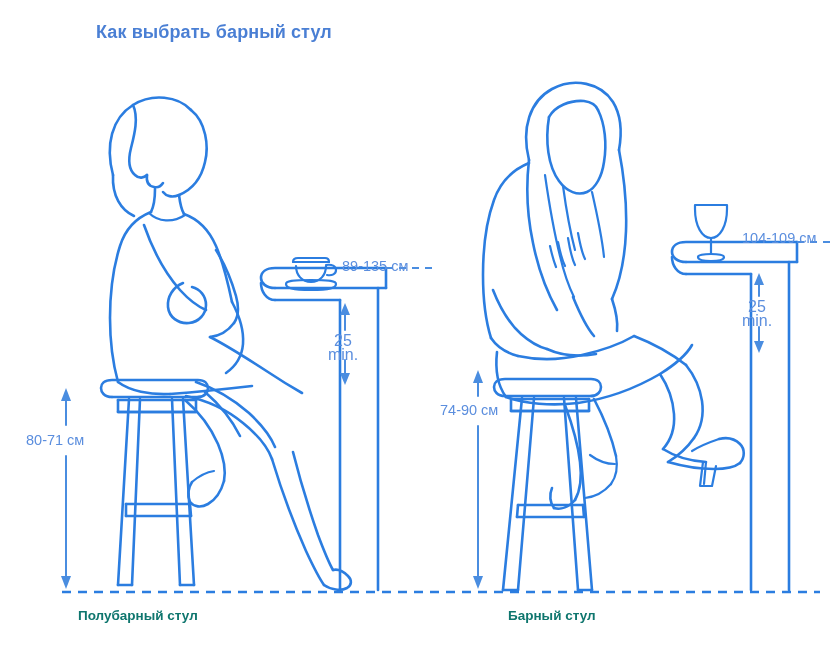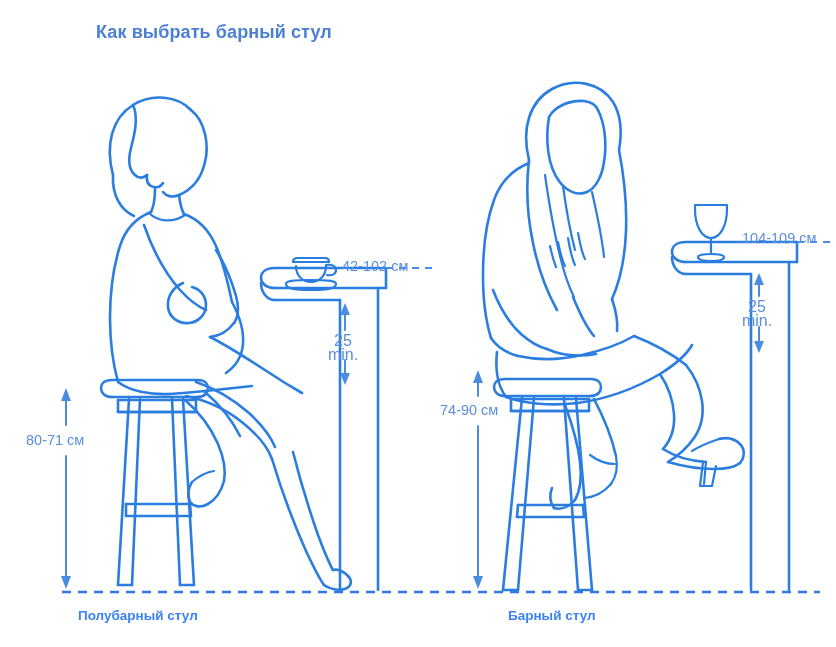--- a/index.html
+++ b/index.html
@@ -27,21 +27,21 @@
     font-size: 18px;
     font-weight: bold;
     color: #4a7fd4;
     letter-spacing: 0.1px;
     white-space: nowrap;
   }
   .caption {
     position: absolute;
     font-size: 13.5px;
     font-weight: bold;
-    color: #3b82f6;
+    color: #0f766e;
     white-space: nowrap;
   }
   #caption-left  { left: 78px;  top: 608px; }
   #caption-right { left: 508px; top: 608px; }
 
   .dim-label {
     position: absolute;
     font-size: 14.5px;
     color: #5b8ede;
     white-space: nowrap;
@@ -328,21 +328,21 @@
     </g>
 
     <g>
       <path class="dim" d="M478 379 L478 396"></path>
       <polygon class="dim-arrow" points="478,370 473,383 483,383"></polygon>
       <path class="dim" d="M478 426 L478 580"></path>
       <polygon class="dim-arrow" points="478,589 473,576 483,576"></polygon>
     </g>
   </svg>
 
-  <div class="dim-label" id="label-counter-left">42-102 см</div>
+  <div class="dim-label" id="label-counter-left">89-135 см</div>
 
   <div class="dim-label small" id="label-gap-left"><span>25</span><br>
     <span>min.</span></div>
 
   <div class="dim-label" id="label-stool-left">80-71 см</div>
 
   <div class="dim-label" id="label-counter-right">104-109 см</div>
 
   <div class="dim-label small" id="label-gap-right"><span>25</span><br>
     <span>min.</span></div>

